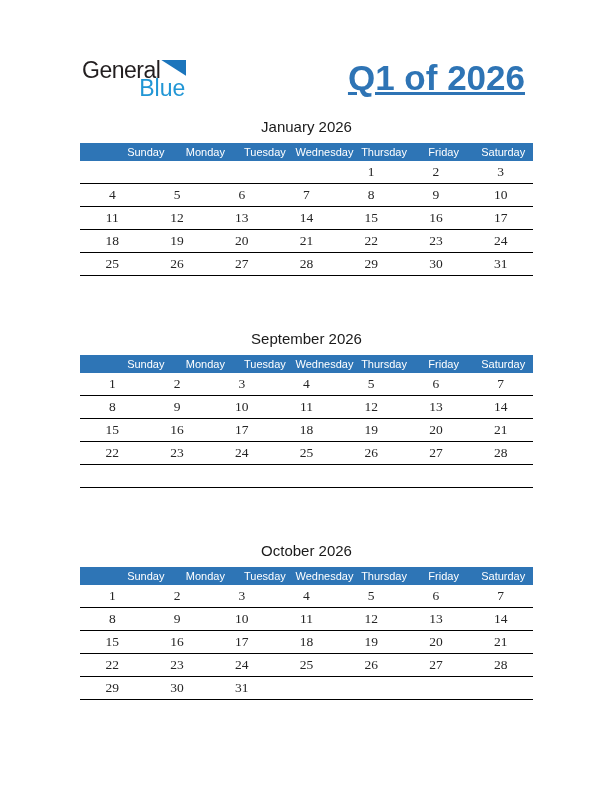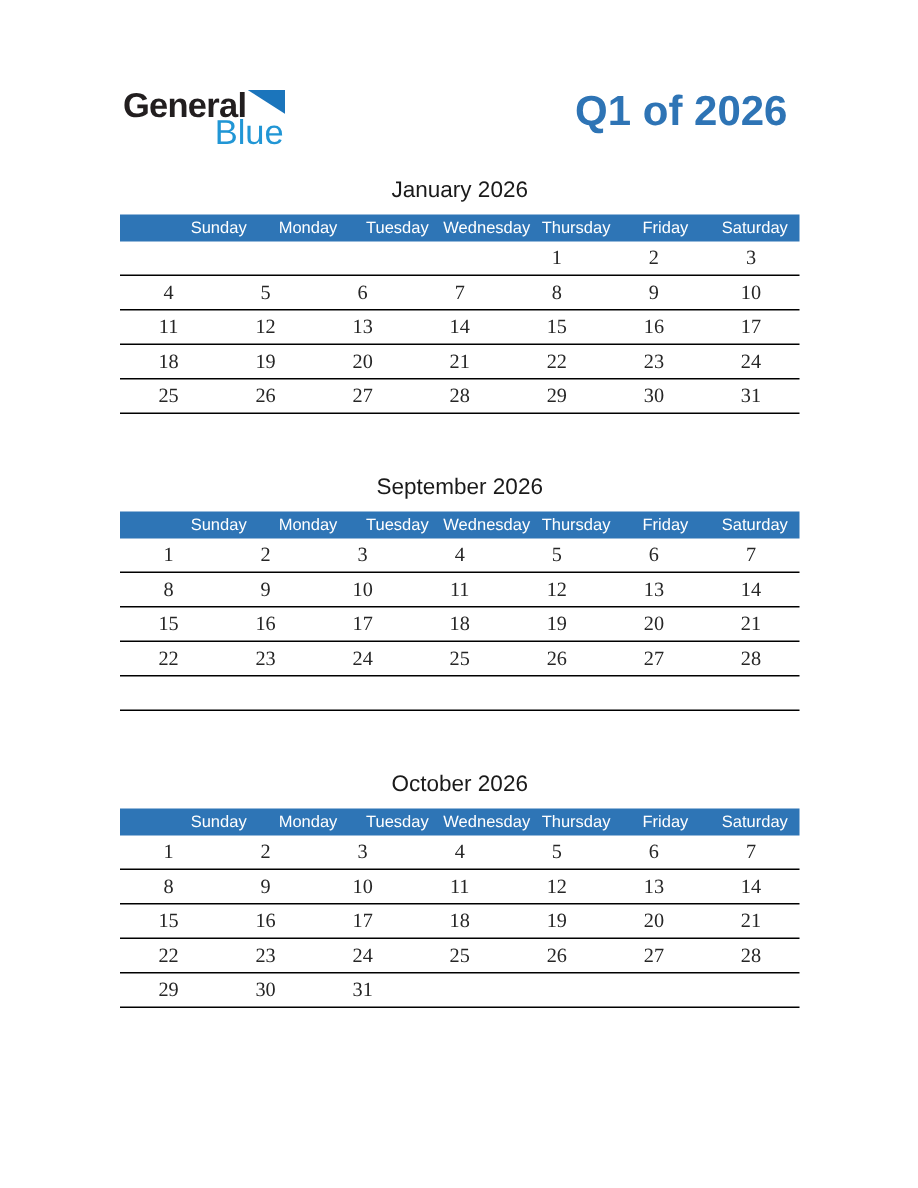--- a/index.html
+++ b/index.html
@@ -10,39 +10,39 @@
     overflow: hidden;
   }
   .page { position: relative; width: 612px; height: 792px; background: #fff; }
 
   
   .logo { position: absolute; left: 82px; top: 59px; }
   .logo-row1 { display: flex; align-items: flex-start; }
   .logo-general {
     font-size: 23px; line-height: 1; letter-spacing: -0.5px;
     color: var(--logo-text, #221e1f);
-    font-weight: bold;
   }
   .logo-triangle {
     width: 25px; height: 16px; margin-left: 1px; margin-top: 1px;
     background: var(--logo-triangle, #1b75bc);
     clip-path: polygon(0 0, 100% 0, 100% 100%);
   }
   .logo-row2 { text-align: right; margin-top: -5px; padding-right: 1px; }
   .logo-blue { font-size: 23px; line-height: 1; color: var(--logo-blue, #2196d5); }
 
   .quarter-title {
     position: absolute; top: 60px; right: 87px;
-    font-size: 28px; font-weight: bold; line-height: 1;
+    font-size: 35px; font-weight: bold; line-height: 1;
     color: var(--title-blue, #2e74b5);
+    text-decoration: underline;
   }
 
   
   .months { position: absolute; top: 118px; left: 80px; width: 453px; }
-  .month { margin-bottom: 40px; }
+  .month { margin-bottom: 54px; }
   .month-title {
     font-size: 15px; font-weight: normal; text-align: center;
     height: 18px; line-height: 18px; margin-bottom: 7px;
     color: var(--month-title-text, #1a1a1a);
   }
   .weekday-row {
     display: grid; grid-template-columns: repeat(7, 1fr);
     height: 18px; background: var(--header-blue, #2e75b6); padding-left: 36px;
   }
   .weekday-cell {

